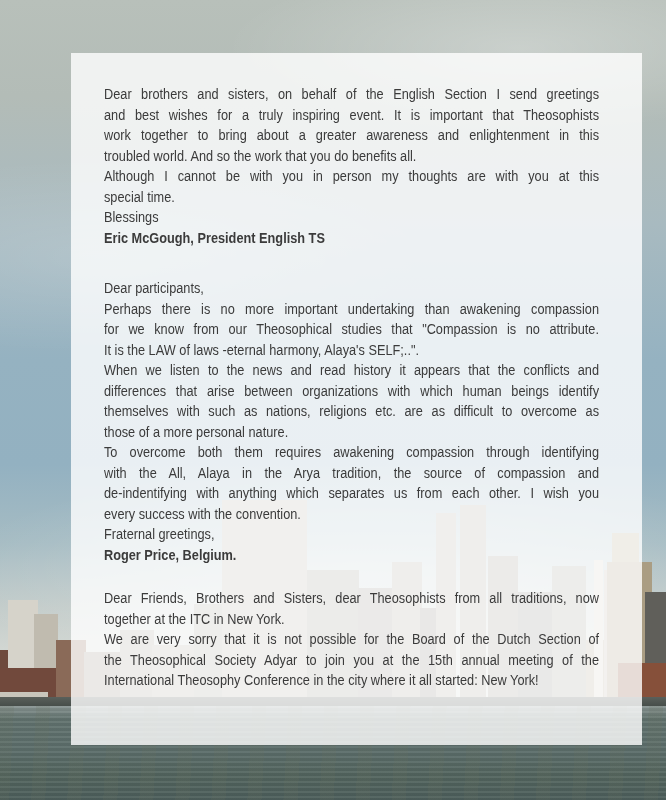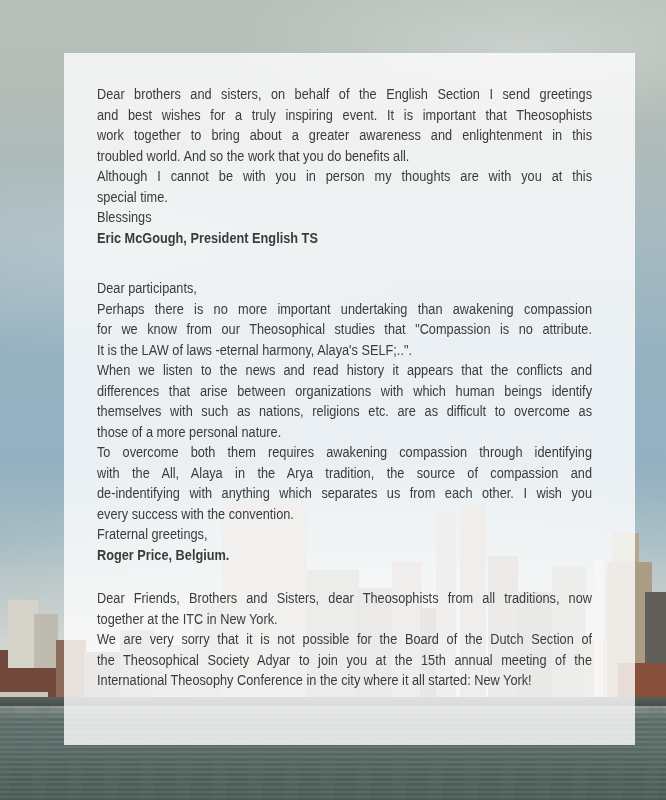--- a/index.html
+++ b/index.html
@@ -32,21 +32,21 @@
   }
   .water{
     position:absolute;left:0;top:706px;width:666px;height:94px;
     background:
       repeating-linear-gradient(93deg, rgba(104,112,92,0.16) 0 14px, rgba(0,0,0,0) 14px 36px),
       repeating-linear-gradient(180deg, rgba(255,255,255,0.05) 0 2px, rgba(0,0,0,0.06) 2px 5px),
       linear-gradient(180deg,#8a9694 0%, #62736f 14%, #5d6f6c 45%, #53655f 75%, #4d5f5c 100%);
   }
   
   .overlay{
-    position:absolute;left:64px;top:53px;width:571px;height:692px;
+    position:absolute;left:71px;top:53px;width:571px;height:692px;
     background:rgba(255,255,255,0.8);
   }
   .letter{
     position:absolute;left:33px;top:31px;width:590px;
     transform:scaleX(0.839);transform-origin:left top;
     font-size:15.2px;line-height:20.5px;color:#3b3b3b;
     letter-spacing:0;
   }
   .block{margin:0 0 23px 0;}
   .block:first-child{margin-bottom:30px;}

